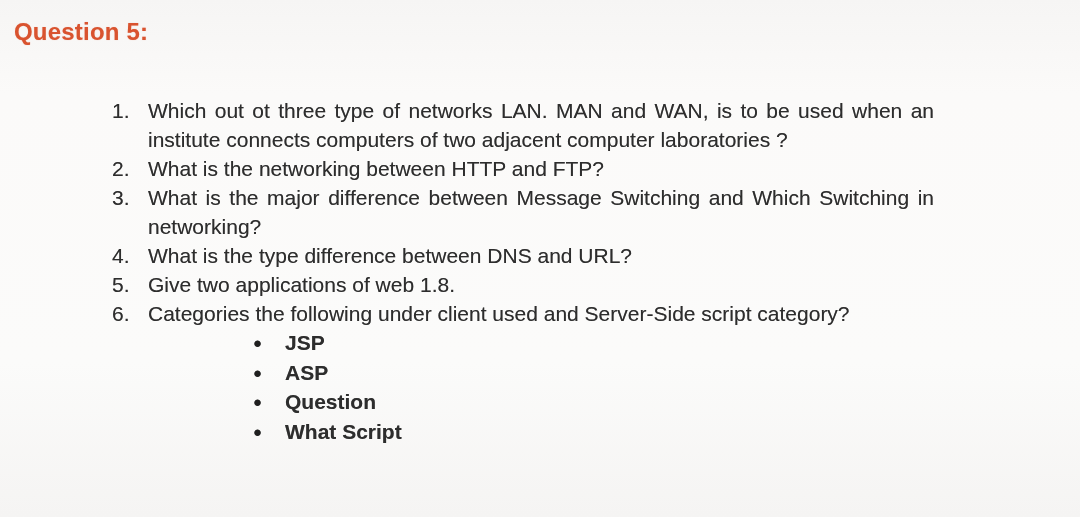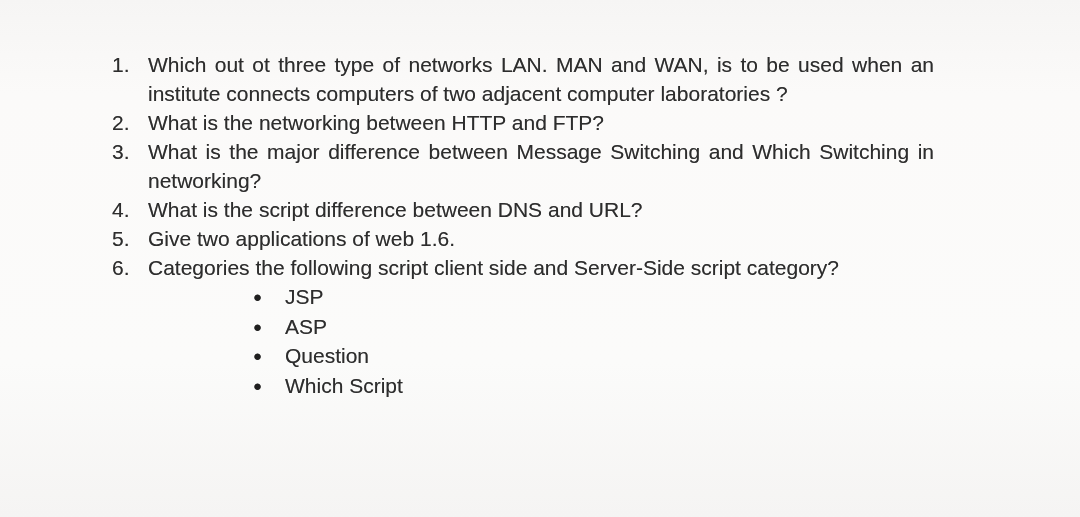--- a/index.html
+++ b/index.html
@@ -56,58 +56,60 @@
     align-items: flex-start;
   }
   .b-dot {
     flex: 0 0 32px;
     font-size: 15px;
     line-height: 29.5px;
     color: #1f1f1f;
   }
   .b-text {
     flex: 1 1 auto;
+    font-weight: bold;
   }
 </style>
 </head>
 <body>
 
 <div class="page">
 
+  <h1 class="heading">Question 5:</h1>
 
   <div class="questions">
 
     <div class="q-item">
       <span class="q-num">1.</span>
       <span class="q-text">Which out ot three type of networks LAN. MAN and WAN, is to be used when an institute connects computers of two adjacent computer laboratories ?</span>
     </div>
 
     <div class="q-item">
       <span class="q-num">2.</span>
       <span class="q-text">What is the networking between HTTP and FTP?</span>
     </div>
 
     <div class="q-item">
       <span class="q-num">3.</span>
       <span class="q-text">What is the major difference between Message Switching and Which Switching in networking?</span>
     </div>
 
     <div class="q-item">
       <span class="q-num">4.</span>
-      <span class="q-text">What is the script difference between DNS and URL?</span>
+      <span class="q-text">What is the type difference between DNS and URL?</span>
     </div>
 
     <div class="q-item">
       <span class="q-num">5.</span>
-      <span class="q-text">Give two applications of web 1.6.</span>
+      <span class="q-text">Give two applications of web 1.8.</span>
     </div>
 
     <div class="q-item">
       <span class="q-num">6.</span>
-      <span class="q-text">Categories the following script client side and Server-Side script category?</span>
+      <span class="q-text">Categories the following under client used and Server-Side script category?</span>
     </div>
 
   </div>
 
   <div class="bullets">
 
     <div class="b-item">
       <span class="b-dot">●</span>
       <span class="b-text">JSP</span>
     </div>
@@ -117,18 +119,18 @@
       <span class="b-text">ASP</span>
     </div>
 
     <div class="b-item">
       <span class="b-dot">●</span>
       <span class="b-text">Question</span>
     </div>
 
     <div class="b-item">
       <span class="b-dot">●</span>
-      <span class="b-text">Which Script</span>
+      <span class="b-text">What Script</span>
     </div>
 
   </div>
 
 </div>
 
 </body></html>

